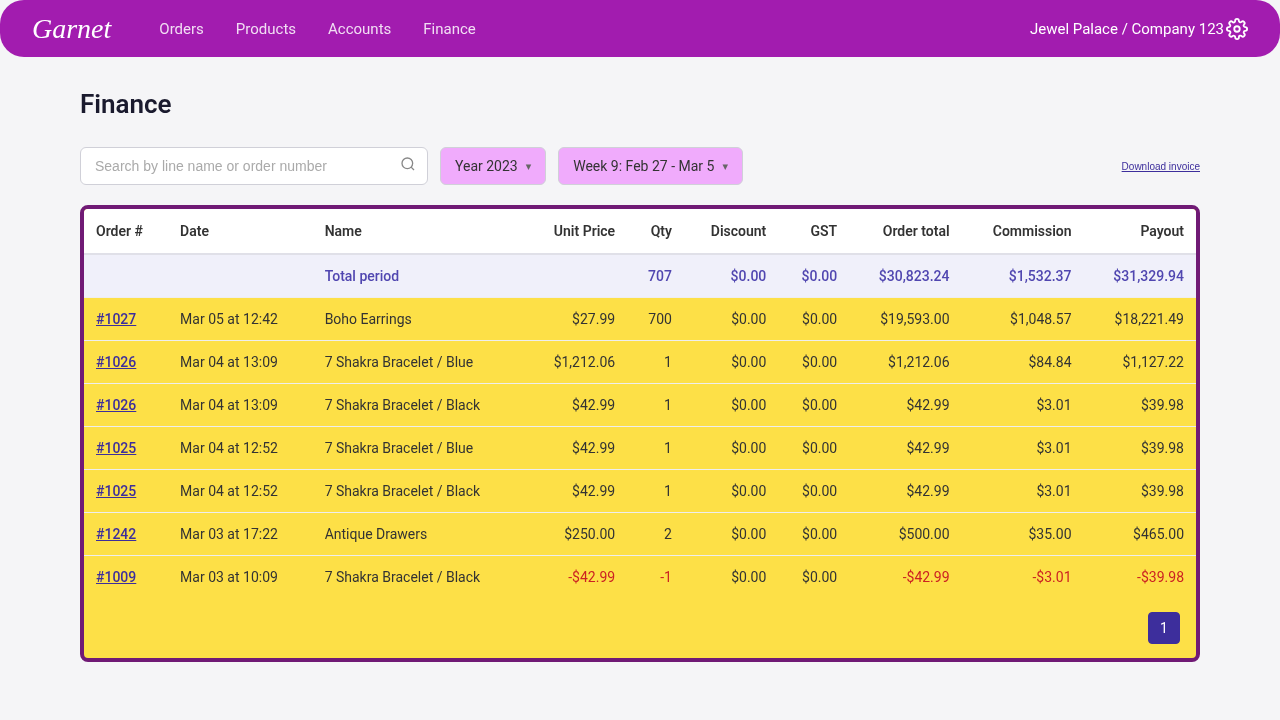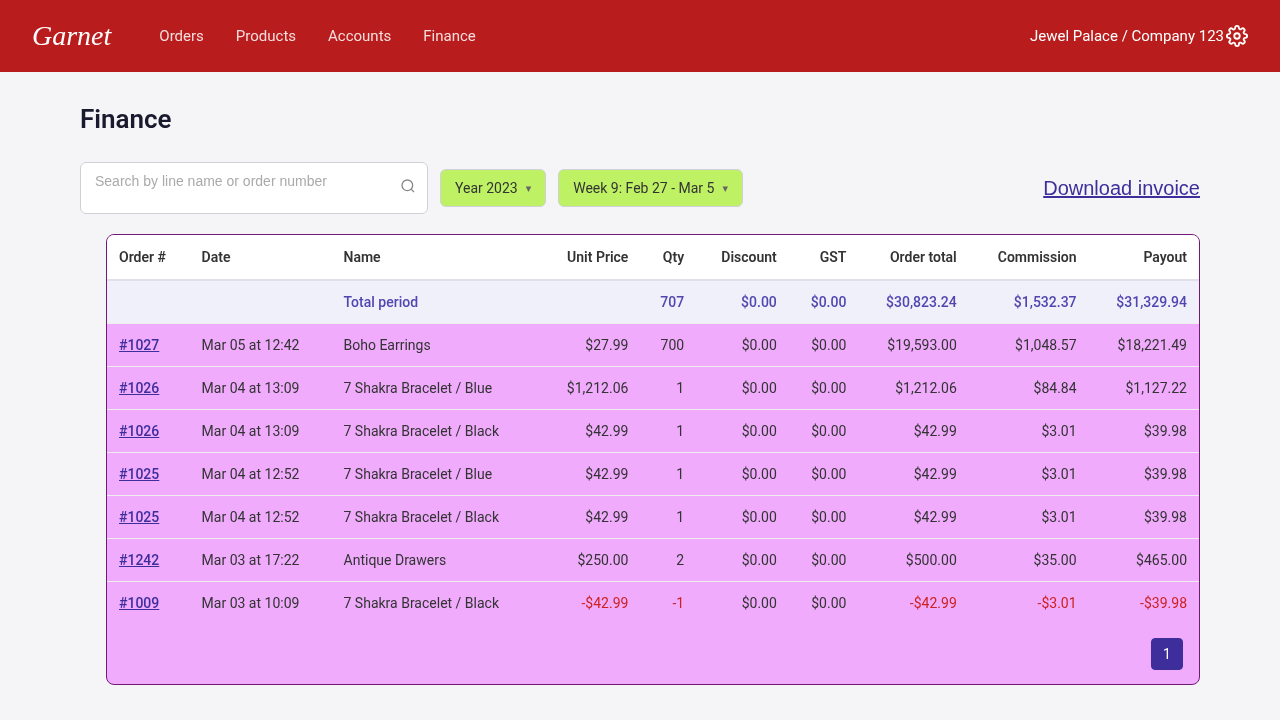--- a/index.html
+++ b/index.html
@@ -1,24 +1,25 @@
 <!DOCTYPE html>
 <html><head>
   <meta charset="utf-8">
   <style>
     * { box-sizing: border-box; margin: 0; padding: 0; }
     body { font-family: -apple-system, BlinkMacSystemFont, 'Segoe UI', Roboto, sans-serif; background: #f5f5f7; min-height: 720px; }
 
     
     nav {
-      background: #b91c1c;
+      background: #a21caf;
       display: flex;
       align-items: center;
       padding: 0 32px;
-      height: 72px;
+      height: 57px;
+      border-radius: 24px;
     }
     .nav-logo {
       color: #fff;
       font-size: 28px;
       font-family: Georgia, serif;
       font-style: italic;
       margin-right: 48px;
       text-decoration: none;
     }
     .nav-links {
@@ -63,21 +64,21 @@
       align-items: center;
       gap: 12px;
       margin-bottom: 20px;
     }
     .search-wrapper {
       position: relative;
       flex: 0 0 auto;
     }
     .search-input {
       width: 348px;
-      padding: 10px 40px 24px 14px;
+      padding: 10px 40px 10px 14px;
       border: 1px solid #d0d0d8;
       border-radius: 6px;
       font-size: 14px;
       color: #555;
       background: #fff;
       outline: none;
     }
     .search-input::placeholder { color: #aaa; }
     .search-icon-wrap {
       position: absolute;
@@ -86,46 +87,45 @@
       transform: translateY(-50%);
       color: #888;
     }
     .dropdown {
       display: flex;
       align-items: center;
       gap: 8px;
       padding: 10px 14px;
       border: 1px solid #d0d0d8;
       border-radius: 6px;
-      background: #bef264;
+      background: #f0abfc;
       font-size: 14px;
       color: #333;
       cursor: pointer;
     }
     .dropdown-arrow {
       font-size: 11px;
       color: #666;
     }
     .download-link {
       margin-left: auto;
       color: #3d2e9c;
-      font-size: 20px;
+      font-size: 10px;
       text-decoration: underline;
       cursor: pointer;
       background: none;
       border: none;
     }
 
     
     .table-wrap {
-      background: #f0abfc;
-      border: 1px solid #701a75;
+      background: #fde047;
+      border: 4px solid #701a75;
       border-radius: 8px;
       overflow: hidden;
-      margin-left: 26px;
     }
     table {
       width: 100%;
       border-collapse: collapse;
       font-size: 14px;
     }
     thead tr {
       background: #fff;
       border-bottom: 2px solid #e0e0e8;
     }

